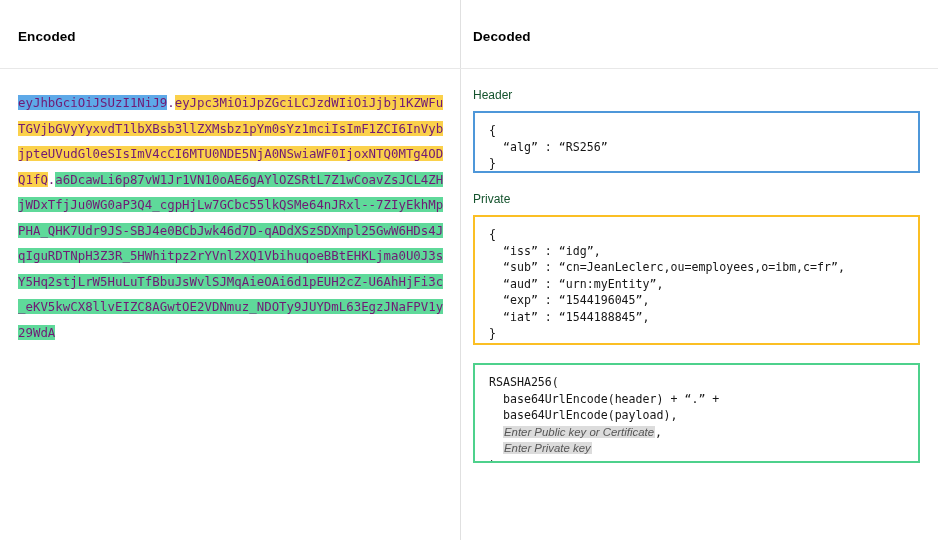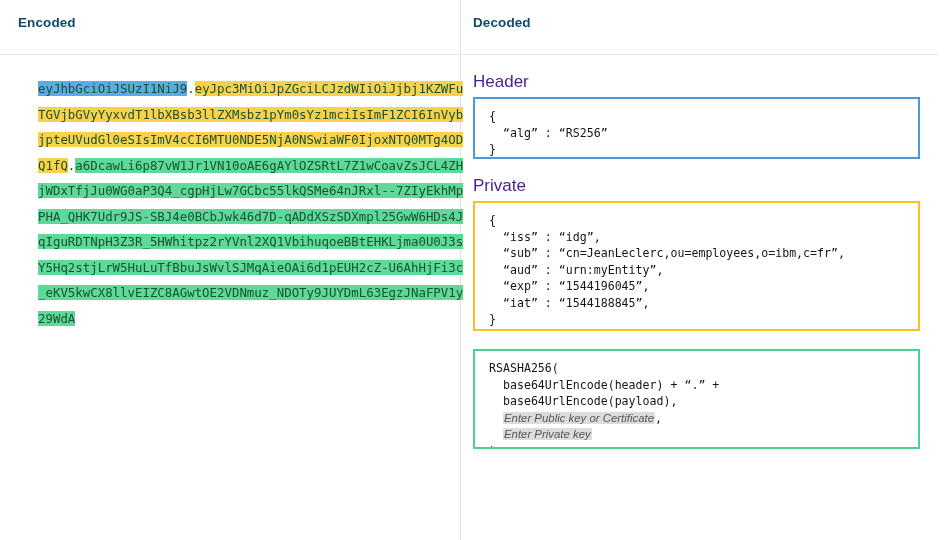--- a/index.html
+++ b/index.html
@@ -47,22 +47,22 @@
   .pane-decoded {
     left: 449px;
     width: 489px;
     padding: 0 18px 0 24px;
   }
 
   .pane-title {
     font-size: 13.5px;
     font-weight: bold;
     letter-spacing: .1px;
-    color: #0c4a6e;
-    padding-top: 14px;
+    color: #000000;
+    padding-top: 28px;
     padding-bottom: 0;
     line-height: 18px;
   }
 
   .h-divider {
     height: 1px;
     background: #e8e8e8;
     margin-top: 22px;
   }
   .pane-decoded .h-divider {
@@ -76,39 +76,38 @@
 
   
   .token {
     margin-top: 21px;
     font-family: "DejaVu Sans Mono", "Liberation Mono", monospace;
     font-size: 12.4px;
     line-height: 25.5px;
     letter-spacing: 0px;
     word-break: break-all;
     white-space: normal;
-    color: #14532d;
+    color: #701a75;
     width: 426px;
-    margin-left: 20px;
   }
   .seg-header   { background: #5ea9e8; }
   .seg-payload  { background: #fbd14b; }
   .seg-sig      { background: #5fd99a; }
   .seg-dot      { background: transparent; }
 
   
   .section {
     margin-top: 18px;
   }
   .section:first-of-type {
     margin-top: 18px;
   }
   .section-label {
-    font-size: 17px;
-    color: #4c1d95;
+    font-size: 12px;
+    color: #14532d;
     line-height: 17px;
     margin-bottom: 7px;
   }
   .code-box {
     border: 2px solid #cccccc;
     background: #ffffff;
     box-sizing: border-box;
     padding: 9px 14px 11px 14px;
     font-family: "DejaVu Sans Mono", "Liberation Mono", monospace;
     font-size: 11.6px;

